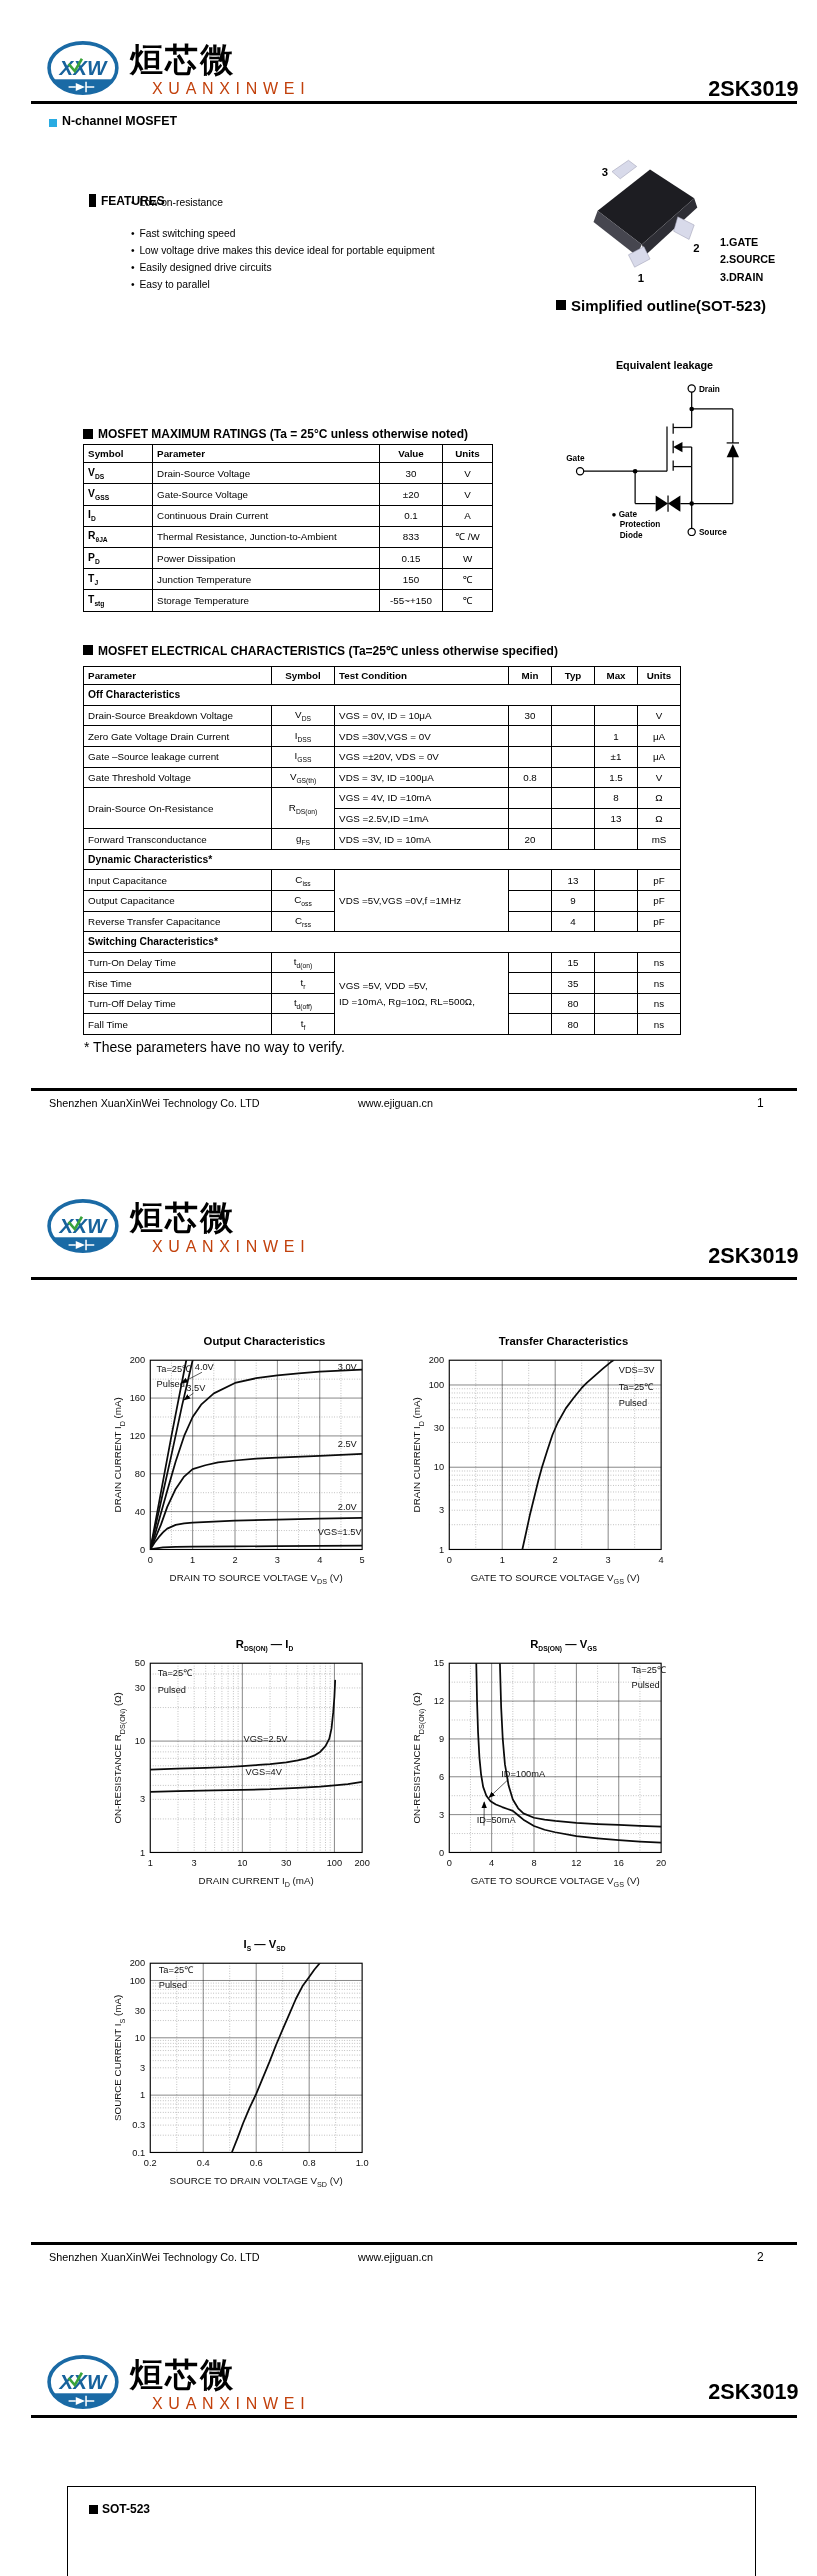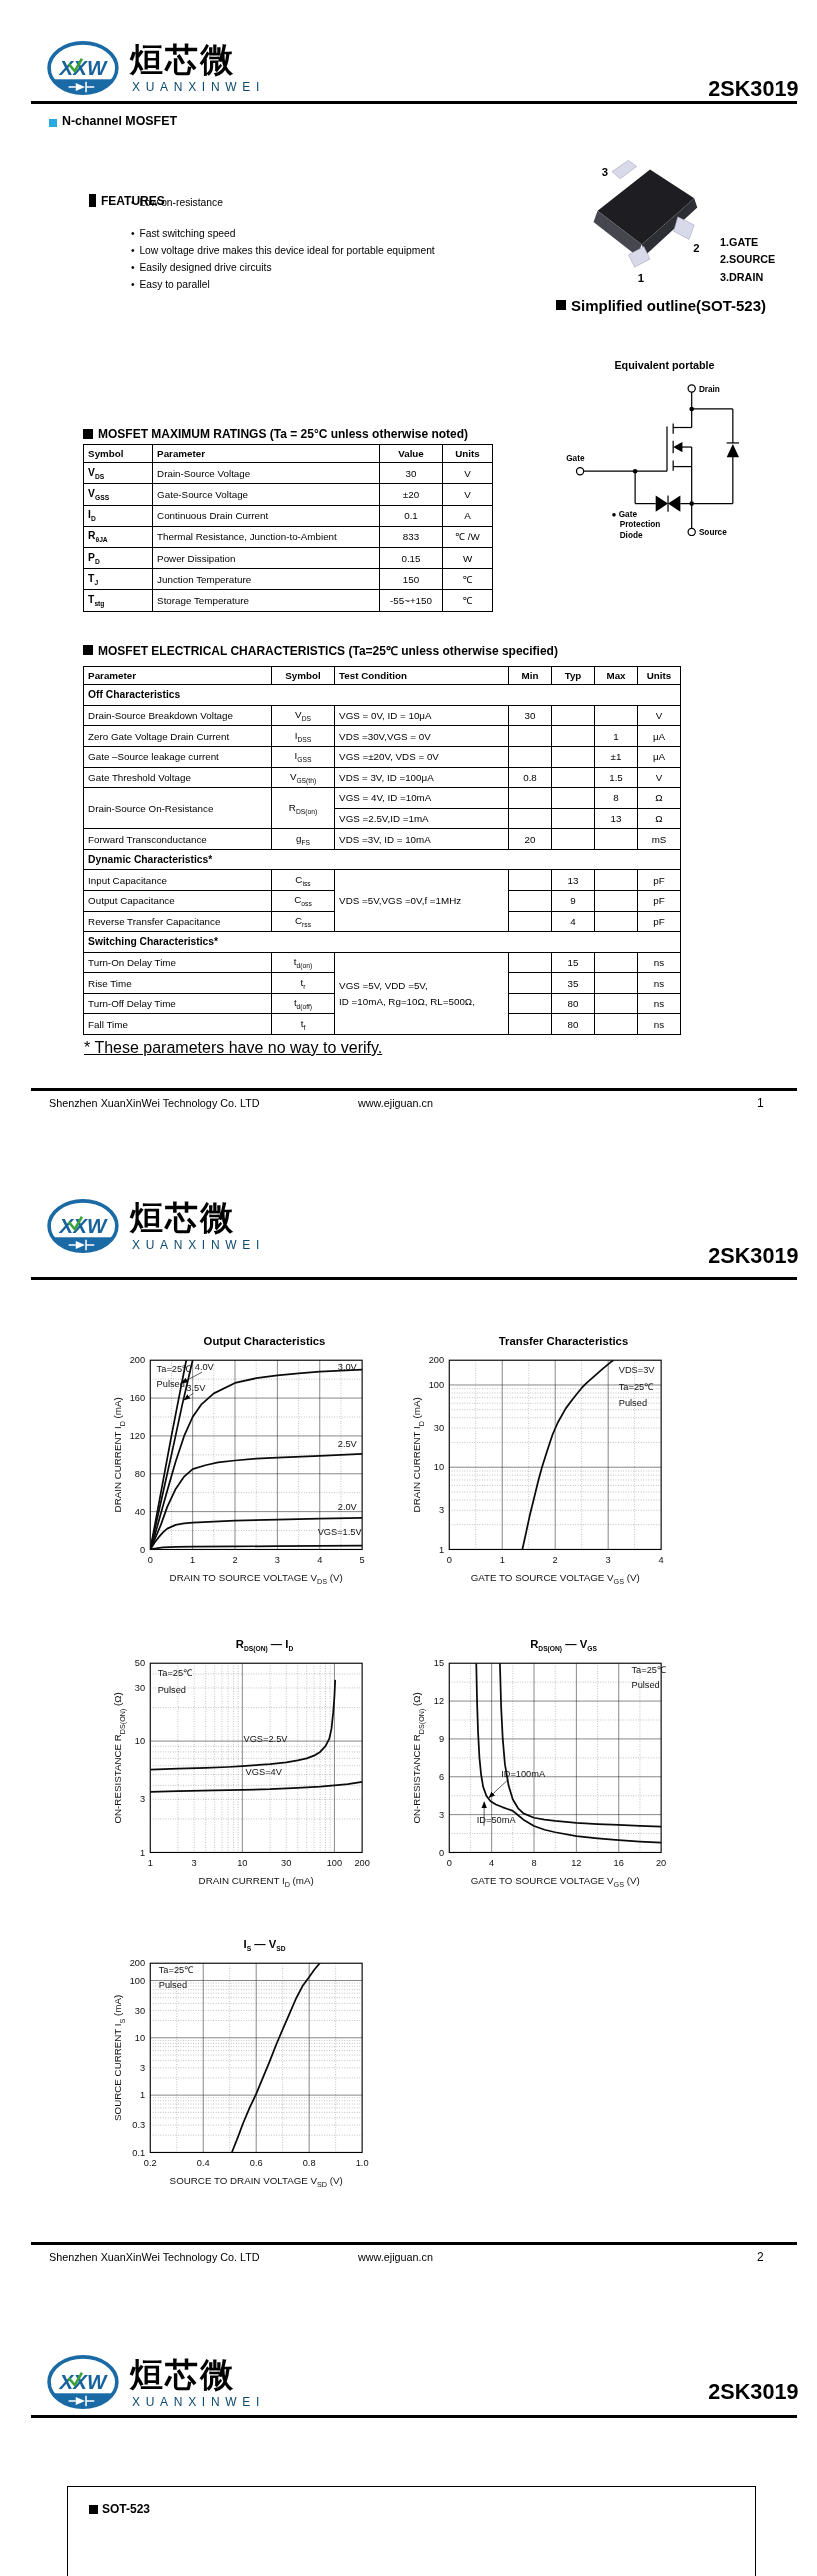--- a/index.html
+++ b/index.html
@@ -2,38 +2,38 @@
 <html style="font-size:8.2px"><head>
 <meta charset="utf-8">
 <style>
   html,body{margin:0;padding:0;background:#fff;}
   body{width:818px;height:3470px;position:relative;font-family:"Liberation Sans",sans-serif;color:#000;overflow:hidden;}
   .abs{position:absolute;}
   .rule{position:absolute;left:31px;width:766px;height:3.1px;background:#000;}
   .frule{position:absolute;left:31px;width:766px;height:2.6px;background:#000;}
   .partnum{position:absolute;right:19.6px;font-size:21.6px;font-weight:bold;letter-spacing:0px;}
   .cname{position:absolute;font-size:33px;font-weight:bold;letter-spacing:2.1px;line-height:34px;}
-  .ename{position:absolute;font-size:12px;letter-spacing:5.7px;color:#0c4a6e;font-weight:500;}
+  .ename{position:absolute;font-size:16px;letter-spacing:5.7px;color:#c2410c;font-weight:500;margin-left:20px;}
   .sq{position:absolute;background:#000;}
   .cyansq{position:absolute;background:#29abe2;}
   .h1{position:absolute;font-size:12.4px;font-weight:bold;}
   .h2{position:absolute;font-size:12px;font-weight:bold;}
   .feat{position:absolute;font-size:10.3px;}
   .feat .b{display:inline-block;width:13.4px;text-align:center;}
   .legend{position:absolute;font-size:10.8px;font-weight:bold;}
   table{border-collapse:collapse;position:absolute;table-layout:fixed;background:#fff;}
   table,th,td{border:0.8px solid #000;}
   td,th{font-size:9.8px;padding:3.1px 4.1px;overflow:hidden;}
   .mrt td{height:14px;}
   .mrt .sy{font-weight:bold;font-size:10.3px;}
   .ctr{text-align:center;}
   .sect{font-weight:bold;font-size:10.3px;}
   .ec td{height:13.4px;}
   sub{font-size:6.7px;}
-  .fnote{position:absolute;font-size:16px;text-decoration:underline;}
+  .fnote{position:absolute;font-size:14px;}
   .ftxt{position:absolute;font-size:10.8px;}
   .chart{position:absolute;width:289px;}
   .chart-title{text-align:center;font-weight:bold;font-size:11.3px;height:16.5px;padding-left:24px;}
   .gmin{stroke:#555;stroke-width:0.9;stroke-dasharray:1.5 3.4;fill:none;}
   .gmaj{stroke:#2a2a2a;stroke-width:1.1;}
   .pborder{fill:none;stroke:#000;stroke-width:2.2;}
   .curve{fill:none;stroke:#0b0b0b;stroke-width:3.4;stroke-linejoin:round;stroke-linecap:round;}
   .tick{font-size:18px;fill:#111;}
   .axlabel{font-size:19px;fill:#111;}
   .ann{font-size:18px;fill:#111;}
@@ -99,21 +99,21 @@
     <text x="98" y="258" font-size="22" font-weight="bold">1</text>
   </svg>
 </div>
 <div class="legend" style="left:720px;top:236px">1.GATE</div>
 <div class="legend" style="left:720px;top:253px">2.SOURCE</div>
 <div class="legend" style="left:720px;top:271px">3.DRAIN</div>
 
 <div class="sq" style="left:556px;top:300px;width:10.3px;height:10.3px"></div>
 <div class="abs" style="left:571px;top:297px;font-size:15px;font-weight:bold">Simplified outline(SOT-523)</div>
 
-<div class="abs" style="left:582px;top:359px;width:165px;text-align:center;font-size:10.8px;font-weight:bold">Equivalent portable</div>
+<div class="abs" style="left:582px;top:359px;width:165px;text-align:center;font-size:10.8px;font-weight:bold">Equivalent leakage</div>
 
 <div class="abs" style="left:559px;top:376px;width:216px;height:175px">
   <svg width="216" height="175" viewBox="0 0 420 340">
     <g stroke="#000" stroke-width="2.4" fill="none">
       <circle cx="258" cy="24" r="7" fill="#fff"></circle>
       <line x1="258" y1="31" x2="258" y2="64"></line>
       <line x1="258" y1="64" x2="338" y2="64"></line>
       <line x1="338" y1="64" x2="338" y2="130"></line>
       <line x1="338" y1="156" x2="338" y2="248"></line>
       <line x1="326" y1="130" x2="350" y2="130"></line>

